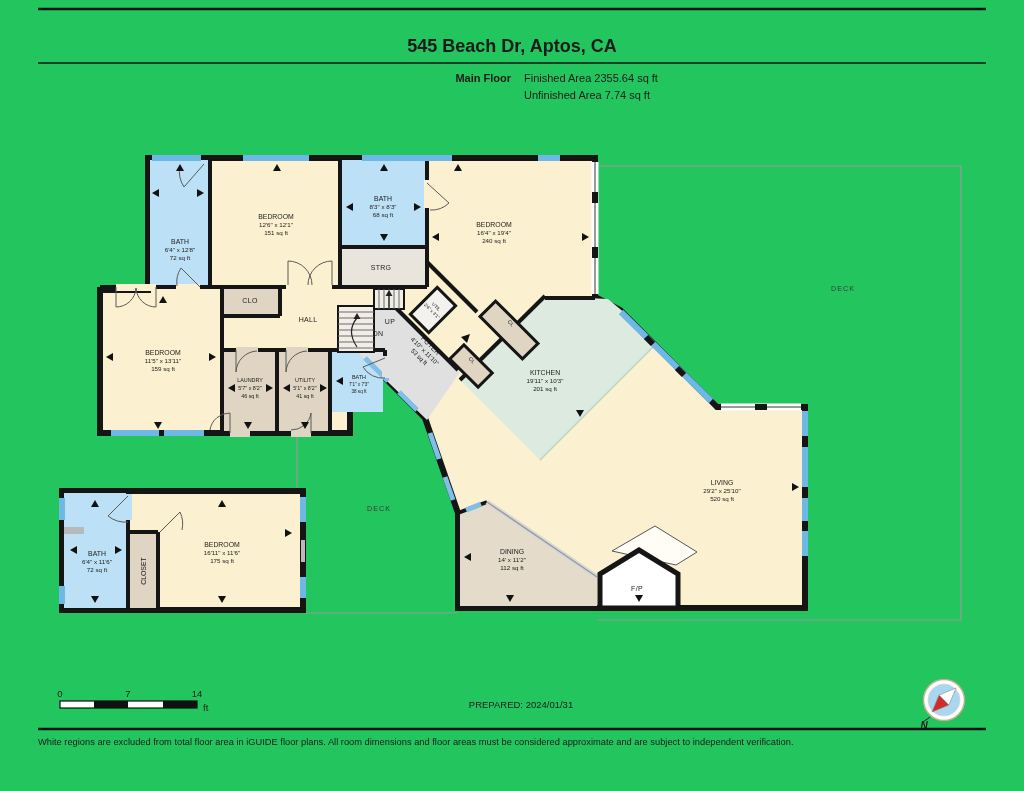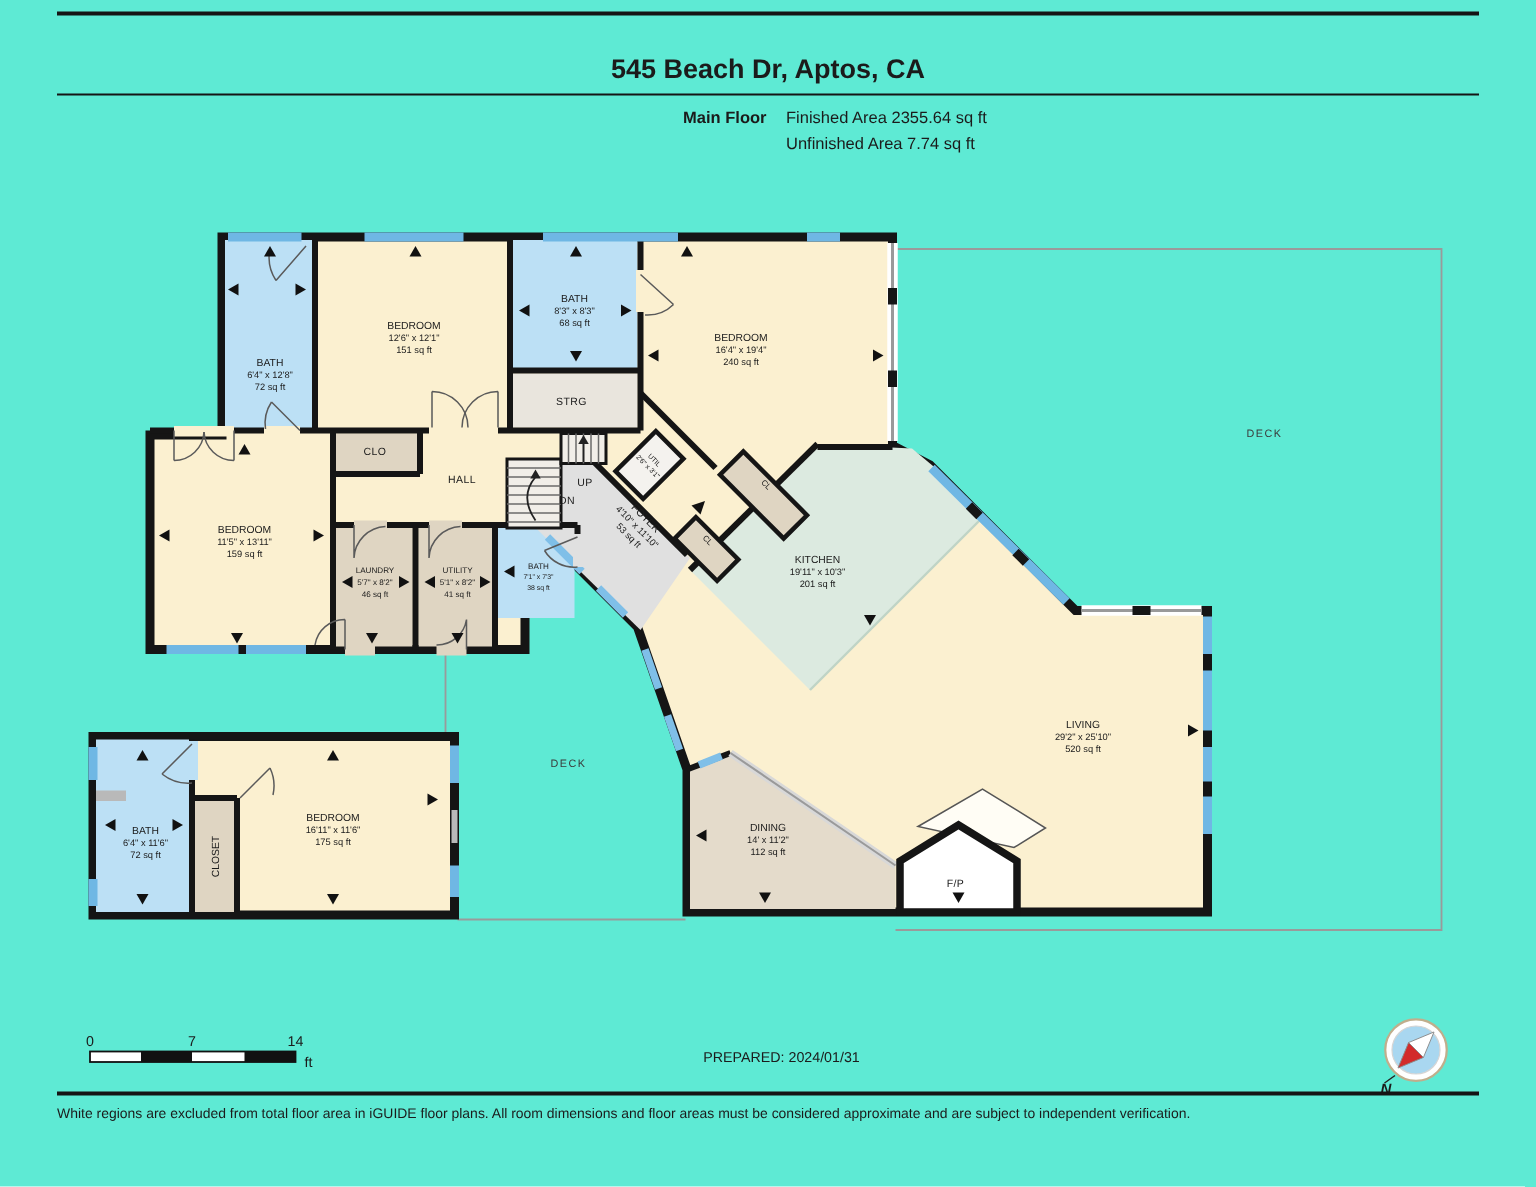--- a/index.html
+++ b/index.html
@@ -1,16 +1,16 @@
 <!DOCTYPE html>
 <html><head>
 <meta charset="utf-8">
 <style>
   html,body{margin:0;padding:0;background:#ffffff;}
-  .stage{position:relative;width:1024px;height:791px;background:#5eead4;font-family:"Liberation Sans",sans-serif;}
+  .stage{position:relative;width:1024px;height:791px;background:#22c55e;font-family:"Liberation Sans",sans-serif;}
   svg text{font-family:"Liberation Sans",sans-serif;fill:#1b1b1b;}
   .t-title{font-size:18px;font-weight:bold;}
   .t-sub{font-size:11px;}
   .t-subb{font-size:11px;font-weight:bold;}
   .t-name{font-size:6.9px;}
   .t-dim{font-size:6.2px;}
   .t-sm{font-size:5.4px;}
   .t-xs{font-size:4.6px;}
   .t-tag{font-size:7px;letter-spacing:.3px;}
   .t-deck{font-size:7.2px;letter-spacing:1px;fill:#3a3a3a;}

